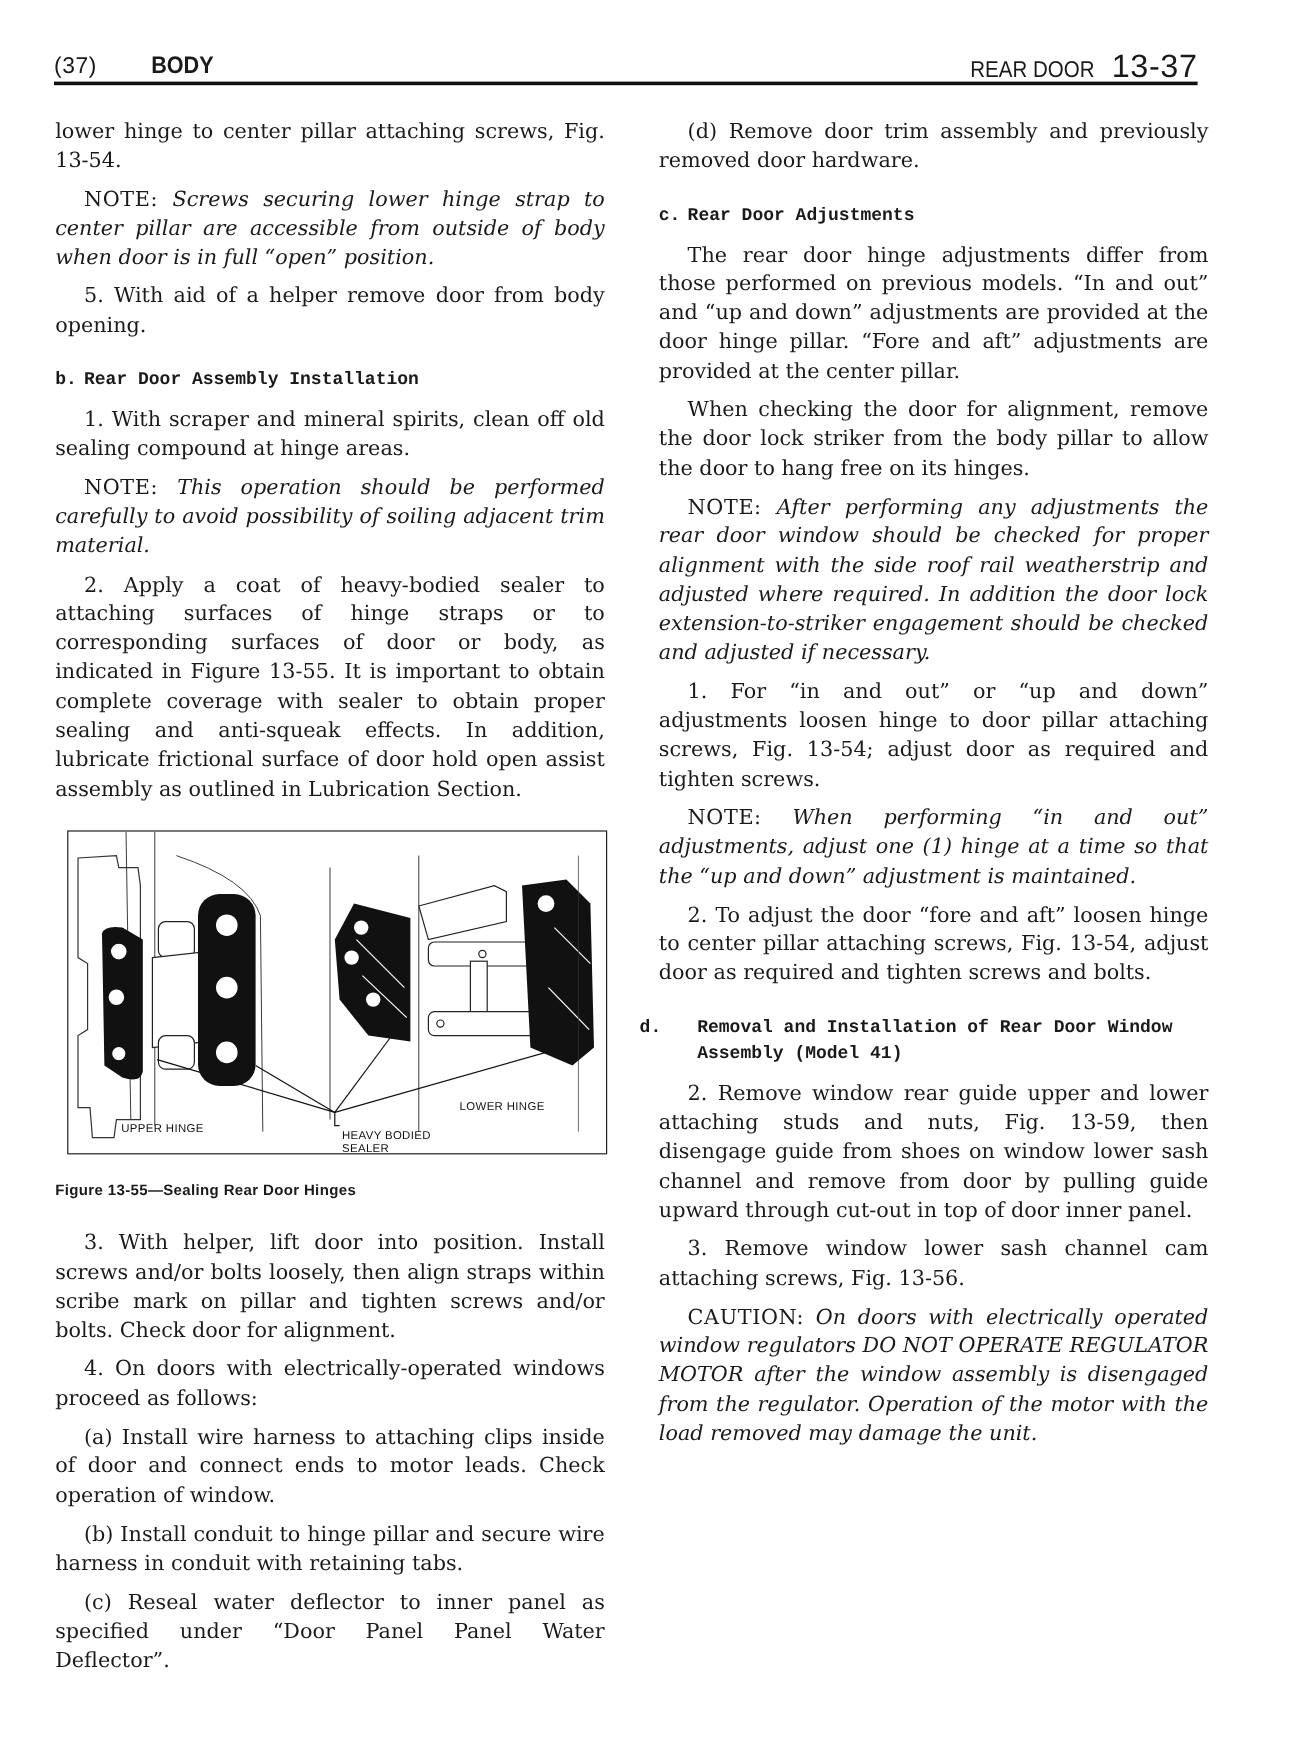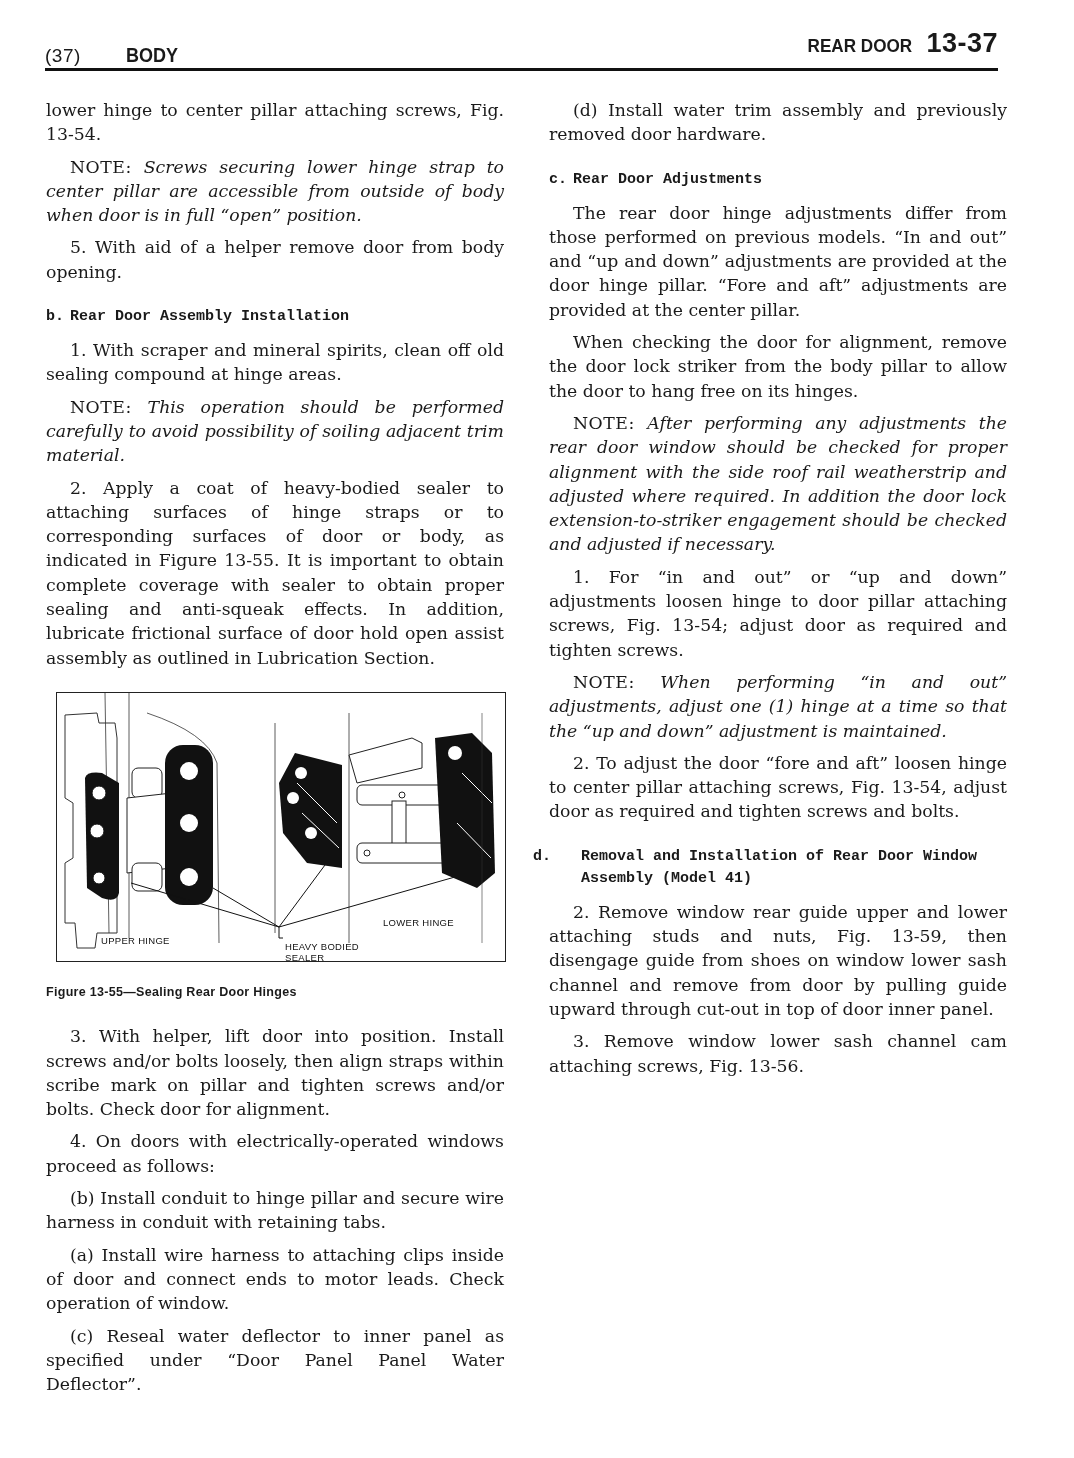--- a/index.html
+++ b/index.html
@@ -2,21 +2,21 @@
 <html><head>
 <meta charset="utf-8">
 <style>
   * { margin: 0; padding: 0; box-sizing: border-box; }
   html, body { width: 1074px; height: 1458px; background: #ffffff; }
   body { position: relative; overflow: hidden; color: #1a1a1a; font-family: "DejaVu Serif", "Liberation Serif", serif; }
 
   .hdr-left { position: absolute; left: 45px; top: 44px; font-family: "Liberation Sans", sans-serif; font-size: 19px; }
   .hdr-left .pg { font-weight: normal; letter-spacing: 0.5px; }
   .hdr-left .sec { font-weight: bold; margin-left: 40px; font-size: 20px; transform: scaleX(0.9); display: inline-block; transform-origin: left; }
-  .hdr-right { position: absolute; right: 76px; top: 28px; font-family: "Liberation Sans", sans-serif; font-weight: bold; white-space: nowrap; }
+  .hdr-right { position: absolute; right: 76px; top: 40px; font-family: "Liberation Sans", sans-serif; font-weight: normal; white-space: nowrap; }
   .hdr-right .title { font-size: 19px; display: inline-block; transform: scaleX(0.9); transform-origin: right; }
   .hdr-right .num { font-size: 27px; margin-left: 10px; letter-spacing: 0.5px; }
   .rule { position: absolute; left: 45px; top: 68px; width: 953px; height: 3px; background: #111; }
 
   .col { position: absolute; top: 98px; width: 458px; font-size: 17.3px; line-height: 24.3px; text-align: justify; hyphens: none; }
   .col.left { left: 46px; }
   .col.right { left: 549px; width: 458px; }
   .col p { margin-bottom: 8px; text-indent: 24px; }
   .col p.noindent { text-indent: 0; }
   .col p.note .lbl { font-style: normal; letter-spacing: 0.5px; }
@@ -116,27 +116,27 @@
     </svg>
     <span class="fig-label" style="left:44px; top:236px;">UPPER HINGE</span>
     <span class="fig-label" style="left:326px; top:218px;">LOWER HINGE</span>
     <span class="fig-label" style="left:228px; top:242px;">HEAVY BODIED</span>
     <span class="fig-label" style="left:228px; top:253px;">SEALER</span>
   </div>
   <div class="caption">Figure 13-55—Sealing Rear Door Hinges</div>
 
   <p>3. With helper, lift door into position. Install screws and/or bolts loosely, then align straps within scribe mark on pillar and tighten screws and/or bolts. Check door for alignment.</p>
   <p>4. On doors with electrically-operated windows proceed as follows:</p>
+  <p class="sub">(a) Install wire harness to attaching clips inside of door and connect ends to motor leads. Check operation of window.</p>
   <p class="sub">(b) Install conduit to hinge pillar and secure wire harness in conduit with retaining tabs.</p>
-  <p class="sub">(a) Install wire harness to attaching clips inside of door and connect ends to motor leads. Check operation of window.</p>
   <p class="sub">(c) Reseal water deflector to inner panel as specified under “Door Panel Panel Water Deflector”.</p>
 </div>
 
 <div class="col right">
-  <p class="sub">(d) Install water trim assembly and previously removed door hardware.</p>
+  <p class="sub">(d) Remove door trim assembly and previously removed door hardware.</p>
 
   <h3>
     <span class="lt">c.</span><span>Rear Door Adjustments</span>
   </h3>
   <p>The rear door hinge adjustments differ from those performed on previous models. “In and out” and “up and down” adjustments are provided at the door hinge pillar. “Fore and aft” adjustments are provided at the center pillar.</p>
   <p>When checking the door for alignment, remove the door lock striker from the body pillar to allow the door to hang free on its hinges.</p>
   <p class="note">
     <span class="lbl">NOTE:</span>
     <span class="it">After performing any adjustments the rear door window should be checked for proper alignment with the side roof rail weatherstrip and adjusted where required. In addition the door lock extension-to-striker engagement should be checked and adjusted if necessary.</span>
   </p>
@@ -145,13 +145,17 @@
     <span class="lbl">NOTE:</span>
     <span class="it">When performing “in and out” adjustments, adjust one (1) hinge at a time so that the “up and down” adjustment is maintained.</span>
   </p>
   <p>2. To adjust the door “fore and aft” loosen hinge to center pillar attaching screws, Fig. 13-54, adjust door as required and tighten screws and bolts.</p>
 
   <h3 class="two">
     <span class="lt">d.</span><span>Removal and Installation of Rear Door Window Assembly (Model 41)</span>
   </h3>
   <p>2. Remove window rear guide upper and lower attaching studs and nuts, Fig. 13-59, then disengage guide from shoes on window lower sash channel and remove from door by pulling guide upward through cut-out in top of door inner panel.</p>
   <p>3. Remove window lower sash channel cam attaching screws, Fig. 13-56.</p>
+  <p class="note">
+    <span class="lbl">CAUTION:</span>
+    <span class="it">On doors with electrically operated window regulators DO NOT OPERATE REGULATOR MOTOR after the window assembly is disengaged from the regulator. Operation of the motor with the load removed may damage the unit.</span>
+  </p>
 </div>
 
 </body></html>

